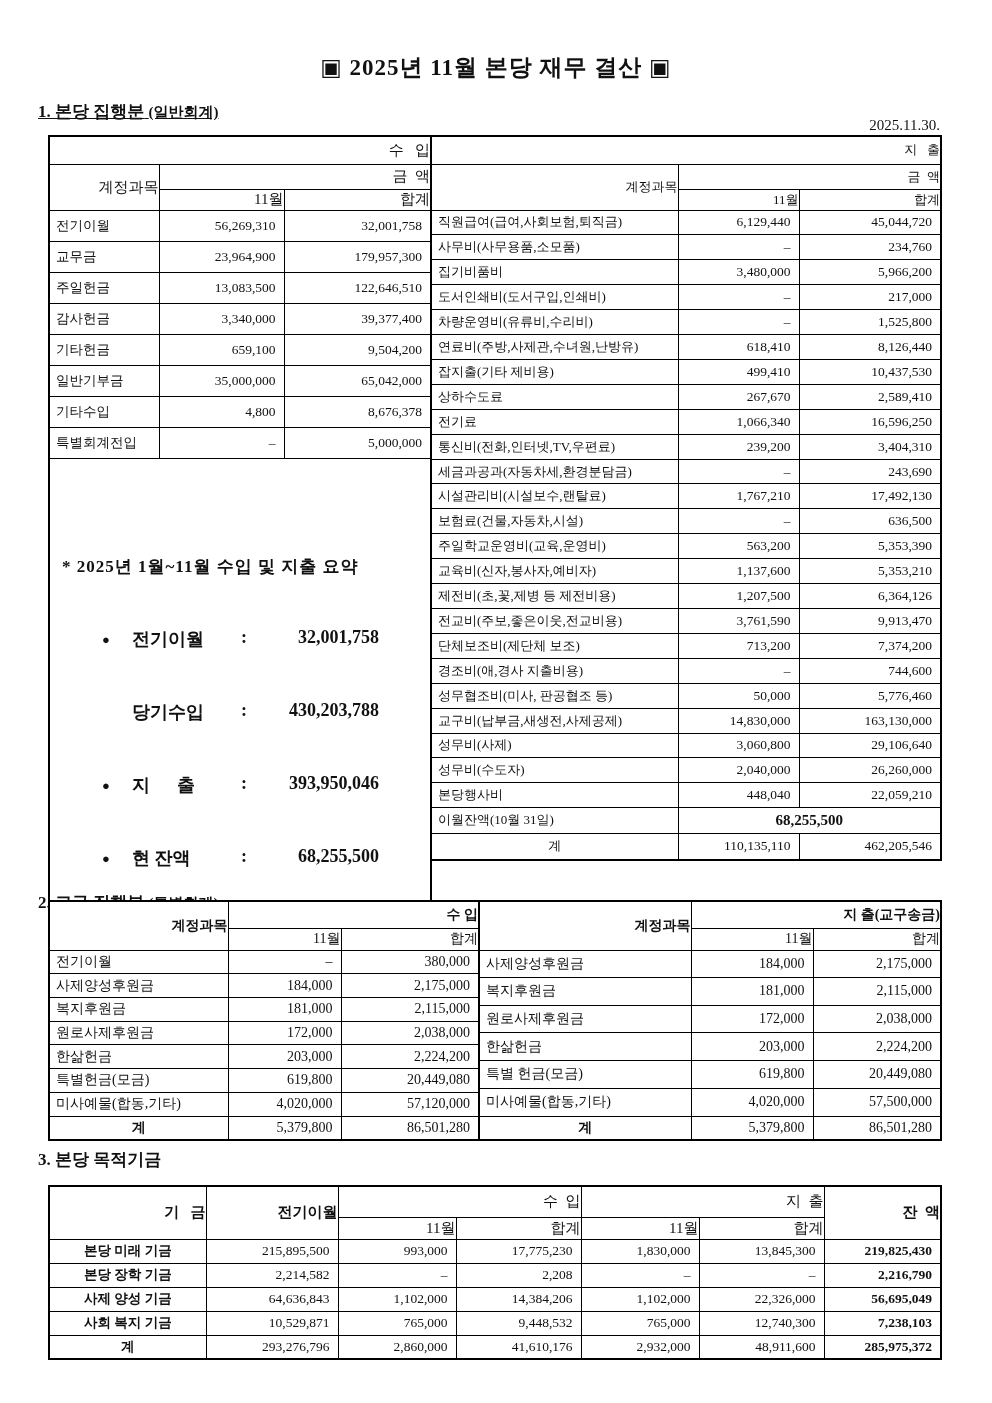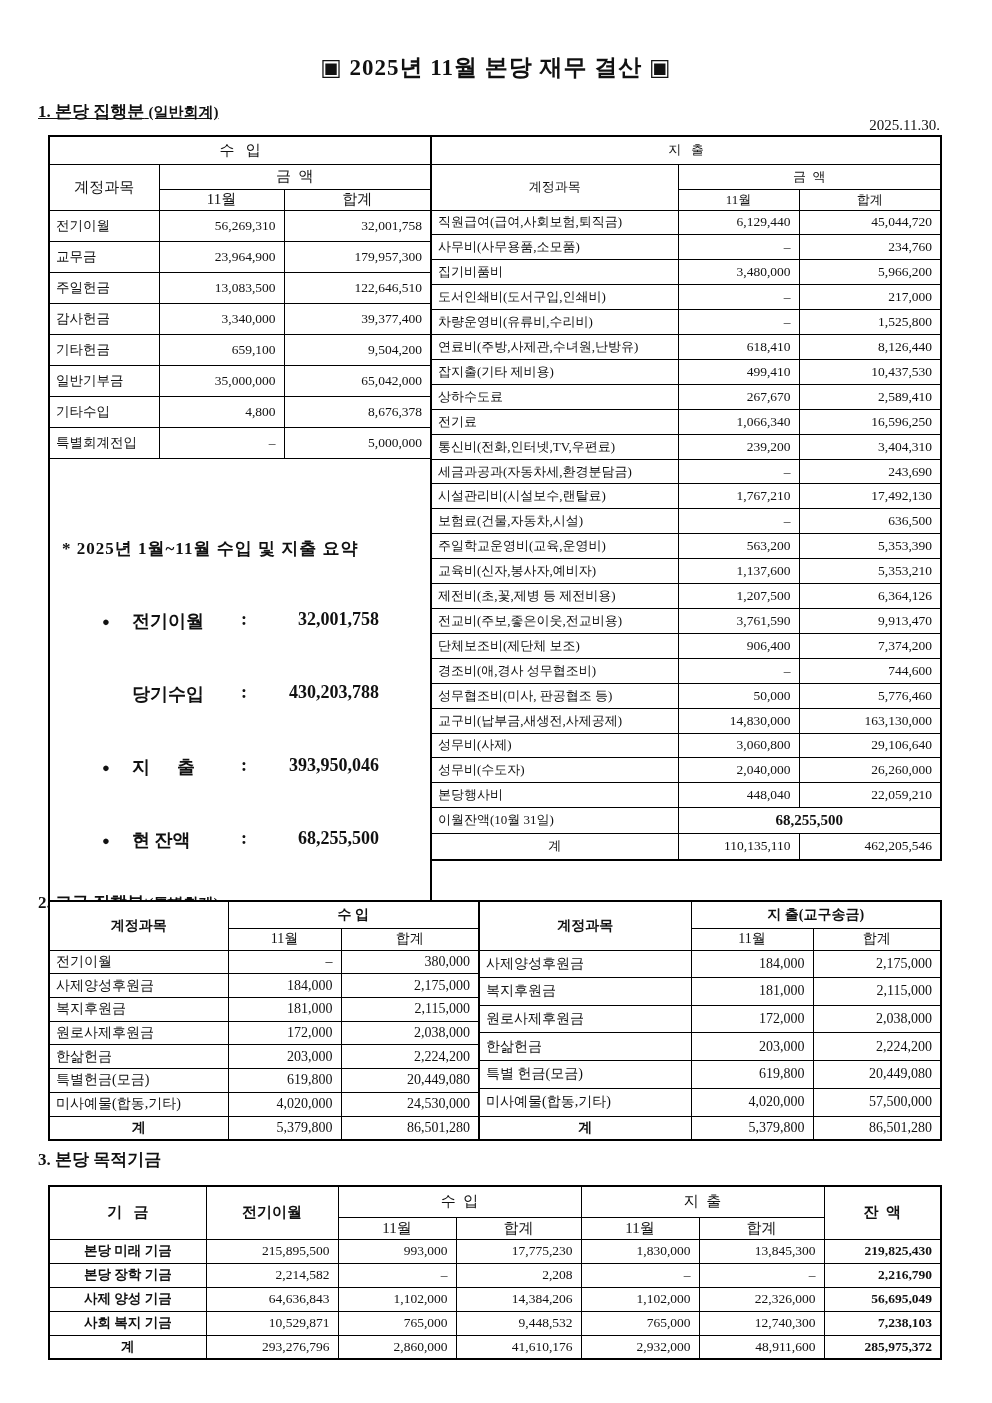--- a/index.html
+++ b/index.html
@@ -8,33 +8,33 @@
   .doc-title{position:absolute;top:52px;left:0;width:100%;text-align:center;
              font-size:23px;font-weight:bold;letter-spacing:1px;}
   .sec-head{position:absolute;left:38px;font-size:17px;font-weight:bold;}
   .sec-head .note{font-size:15px;}
   #sec1-head{top:100px;text-decoration:underline;} #sec2-head{top:891px;} #sec3-head{top:1148px;}
   .doc-date{position:absolute;right:52px;top:105px;font-size:15px;margin-top:12px;}
   .tblwrap{position:absolute;display:flex;align-items:stretch;}
   #t1wrap{left:48px;top:135px;} #t2wrap{left:48px;top:900px;} #t3wrap{left:48px;top:1185px;}
   table{border-collapse:collapse;table-layout:fixed;border:2px solid #000;background:#fff;}
   td{border:1px solid #000;font-size:13.5px;white-space:pre;overflow:hidden;padding:0;color:#111;}
-  .hd{text-align:center;font-size:15px;}
+  .hd{text-align:right;font-size:15px;}
   .lb{text-align:left;padding-left:6px;}
   .nm{text-align:right;padding-right:8px;}
   .ctr{text-align:center;}
   .bold{font-weight:bold;}
   #t1-left{width:382px;height:726px;}
   #t1-right{width:510px;height:726px;margin-left:-2px;}
   #t1-right td{font-size:13px;}
   #t1-right td.nm{font-size:13.5px;}
   tr.h1{height:28px;} tr.h2{height:25px;} tr.h3{height:21px;} tr.ht{height:27px;}
   #t1-left tr.dr{height:31px;}
   .sumcell{height:374px;vertical-align:top;border-top:1px solid #000;}
-  .sum-title{font-size:17px;font-weight:bold;margin:46px 0 0 12px;letter-spacing:1px;}
+  .sum-title{font-size:17px;font-weight:bold;margin:64px 0 0 12px;letter-spacing:1px;}
   .sum-line{display:flex;font-size:18px;font-weight:bold;margin:17px 0 0 52px;}
   .blt{width:30px;font-size:13px;padding-top:5px;}
   .slbl{width:102px;white-space:pre;}
   .scol{width:20px;text-align:center;}
   .sval{width:125px;text-align:right;}
   .sum-note{font-size:15px;margin:12px 0 0 64px;}
   .sub-line{display:flex;font-size:14px;margin:13px 0 0 0;}
   .sublbl{width:225px;text-align:right;}
   .subcol{width:16px;text-align:center;}
   .subval{width:95px;text-align:right;}
@@ -264,25 +264,25 @@
             <td class="nm">1,207,500</td>
             <td class="nm">6,364,126</td>
           </tr>
       <tr>
             <td class="lb">전교비(주보,좋은이웃,전교비용)</td>
             <td class="nm">3,761,590</td>
             <td class="nm">9,913,470</td>
           </tr>
       <tr>
             <td class="lb">단체보조비(제단체 보조)</td>
-            <td class="nm">906,400</td>
+            <td class="nm">713,200</td>
             <td class="nm">7,374,200</td>
           </tr>
       <tr>
-            <td class="lb">경조비(애,경사 성무협조비)</td>
+            <td class="lb">경조비(애,경사 지출비용)</td>
             <td class="nm">–</td>
             <td class="nm">744,600</td>
           </tr>
       <tr>
             <td class="lb">성무협조비(미사, 판공협조 등)</td>
             <td class="nm">50,000</td>
             <td class="nm">5,776,460</td>
           </tr>
       <tr>
             <td class="lb">교구비(납부금,새생전,사제공제)</td>
@@ -364,21 +364,21 @@
             <td class="nm">2,224,200</td>
           </tr>
       <tr>
             <td class="lb">특별헌금(모금)</td>
             <td class="nm">619,800</td>
             <td class="nm">20,449,080</td>
           </tr>
       <tr>
             <td class="lb">미사예물(합동,기타)</td>
             <td class="nm">4,020,000</td>
-            <td class="nm">24,530,000</td>
+            <td class="nm">57,120,000</td>
           </tr>
       <tr class="ht">
         <td class="ctr bold">계</td>
         <td class="nm">5,379,800</td>
         <td class="nm">86,501,280</td>
       </tr>
     </tbody>
       </table>
 
     <table id="t2-right">

